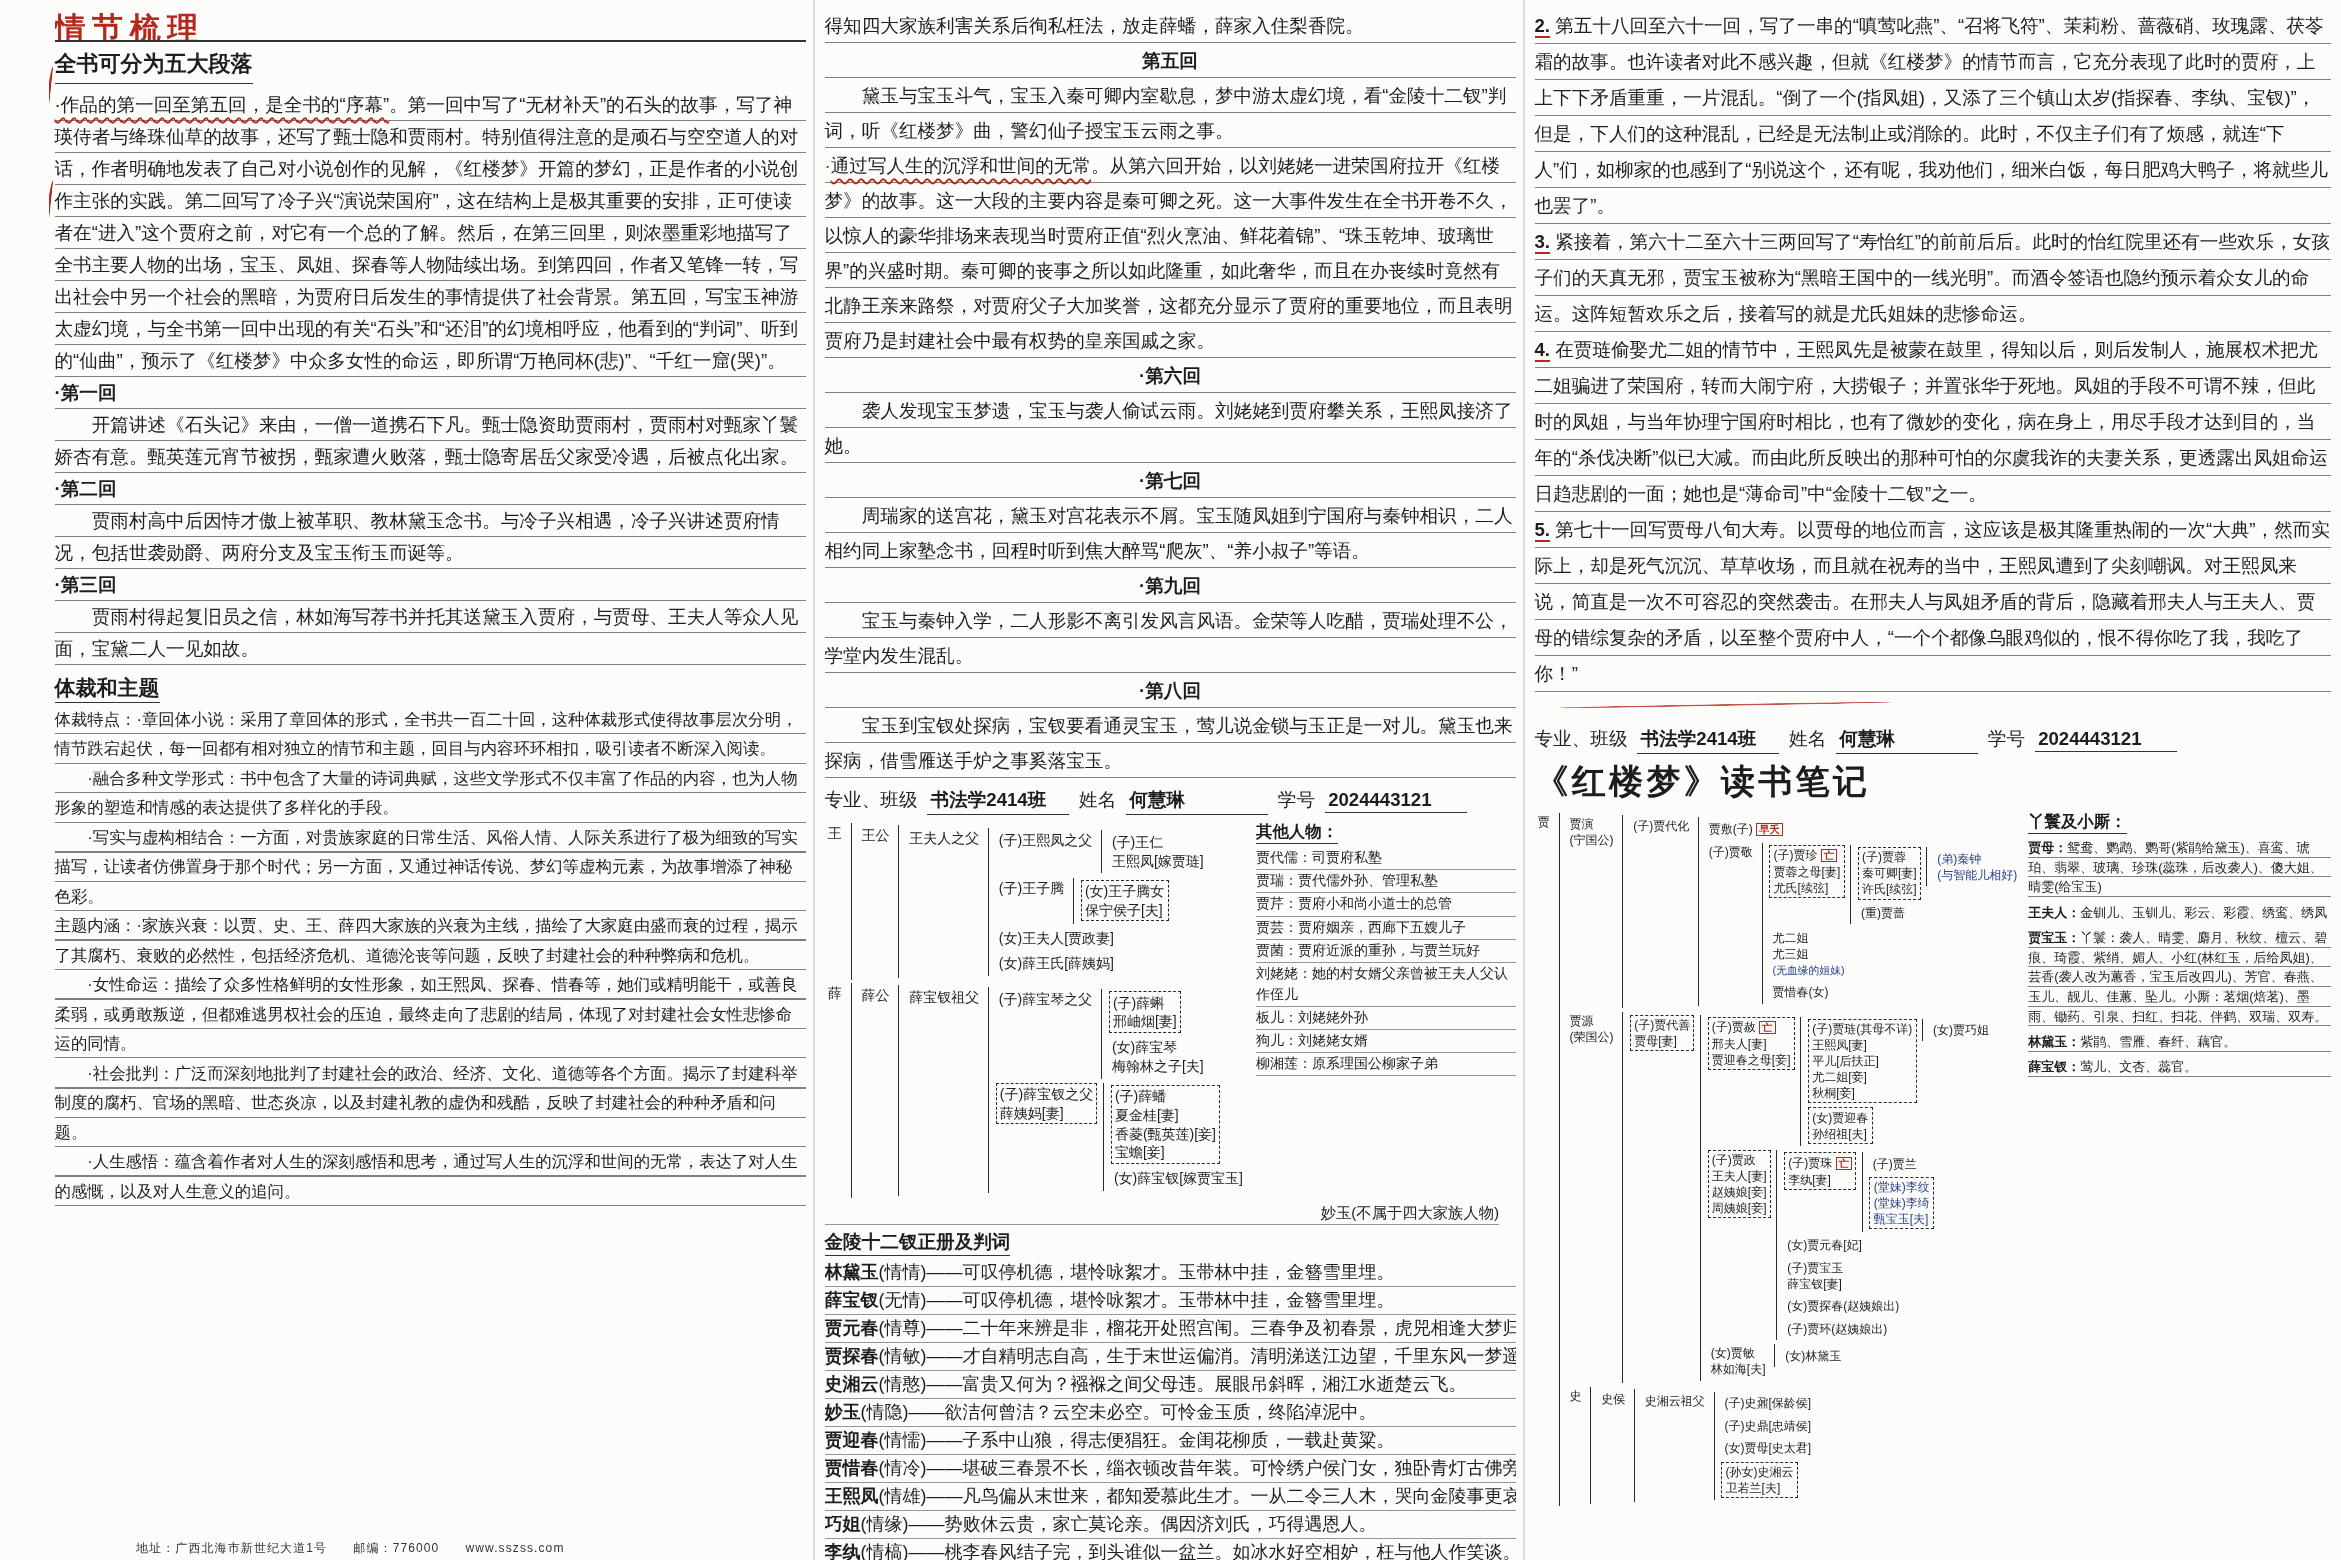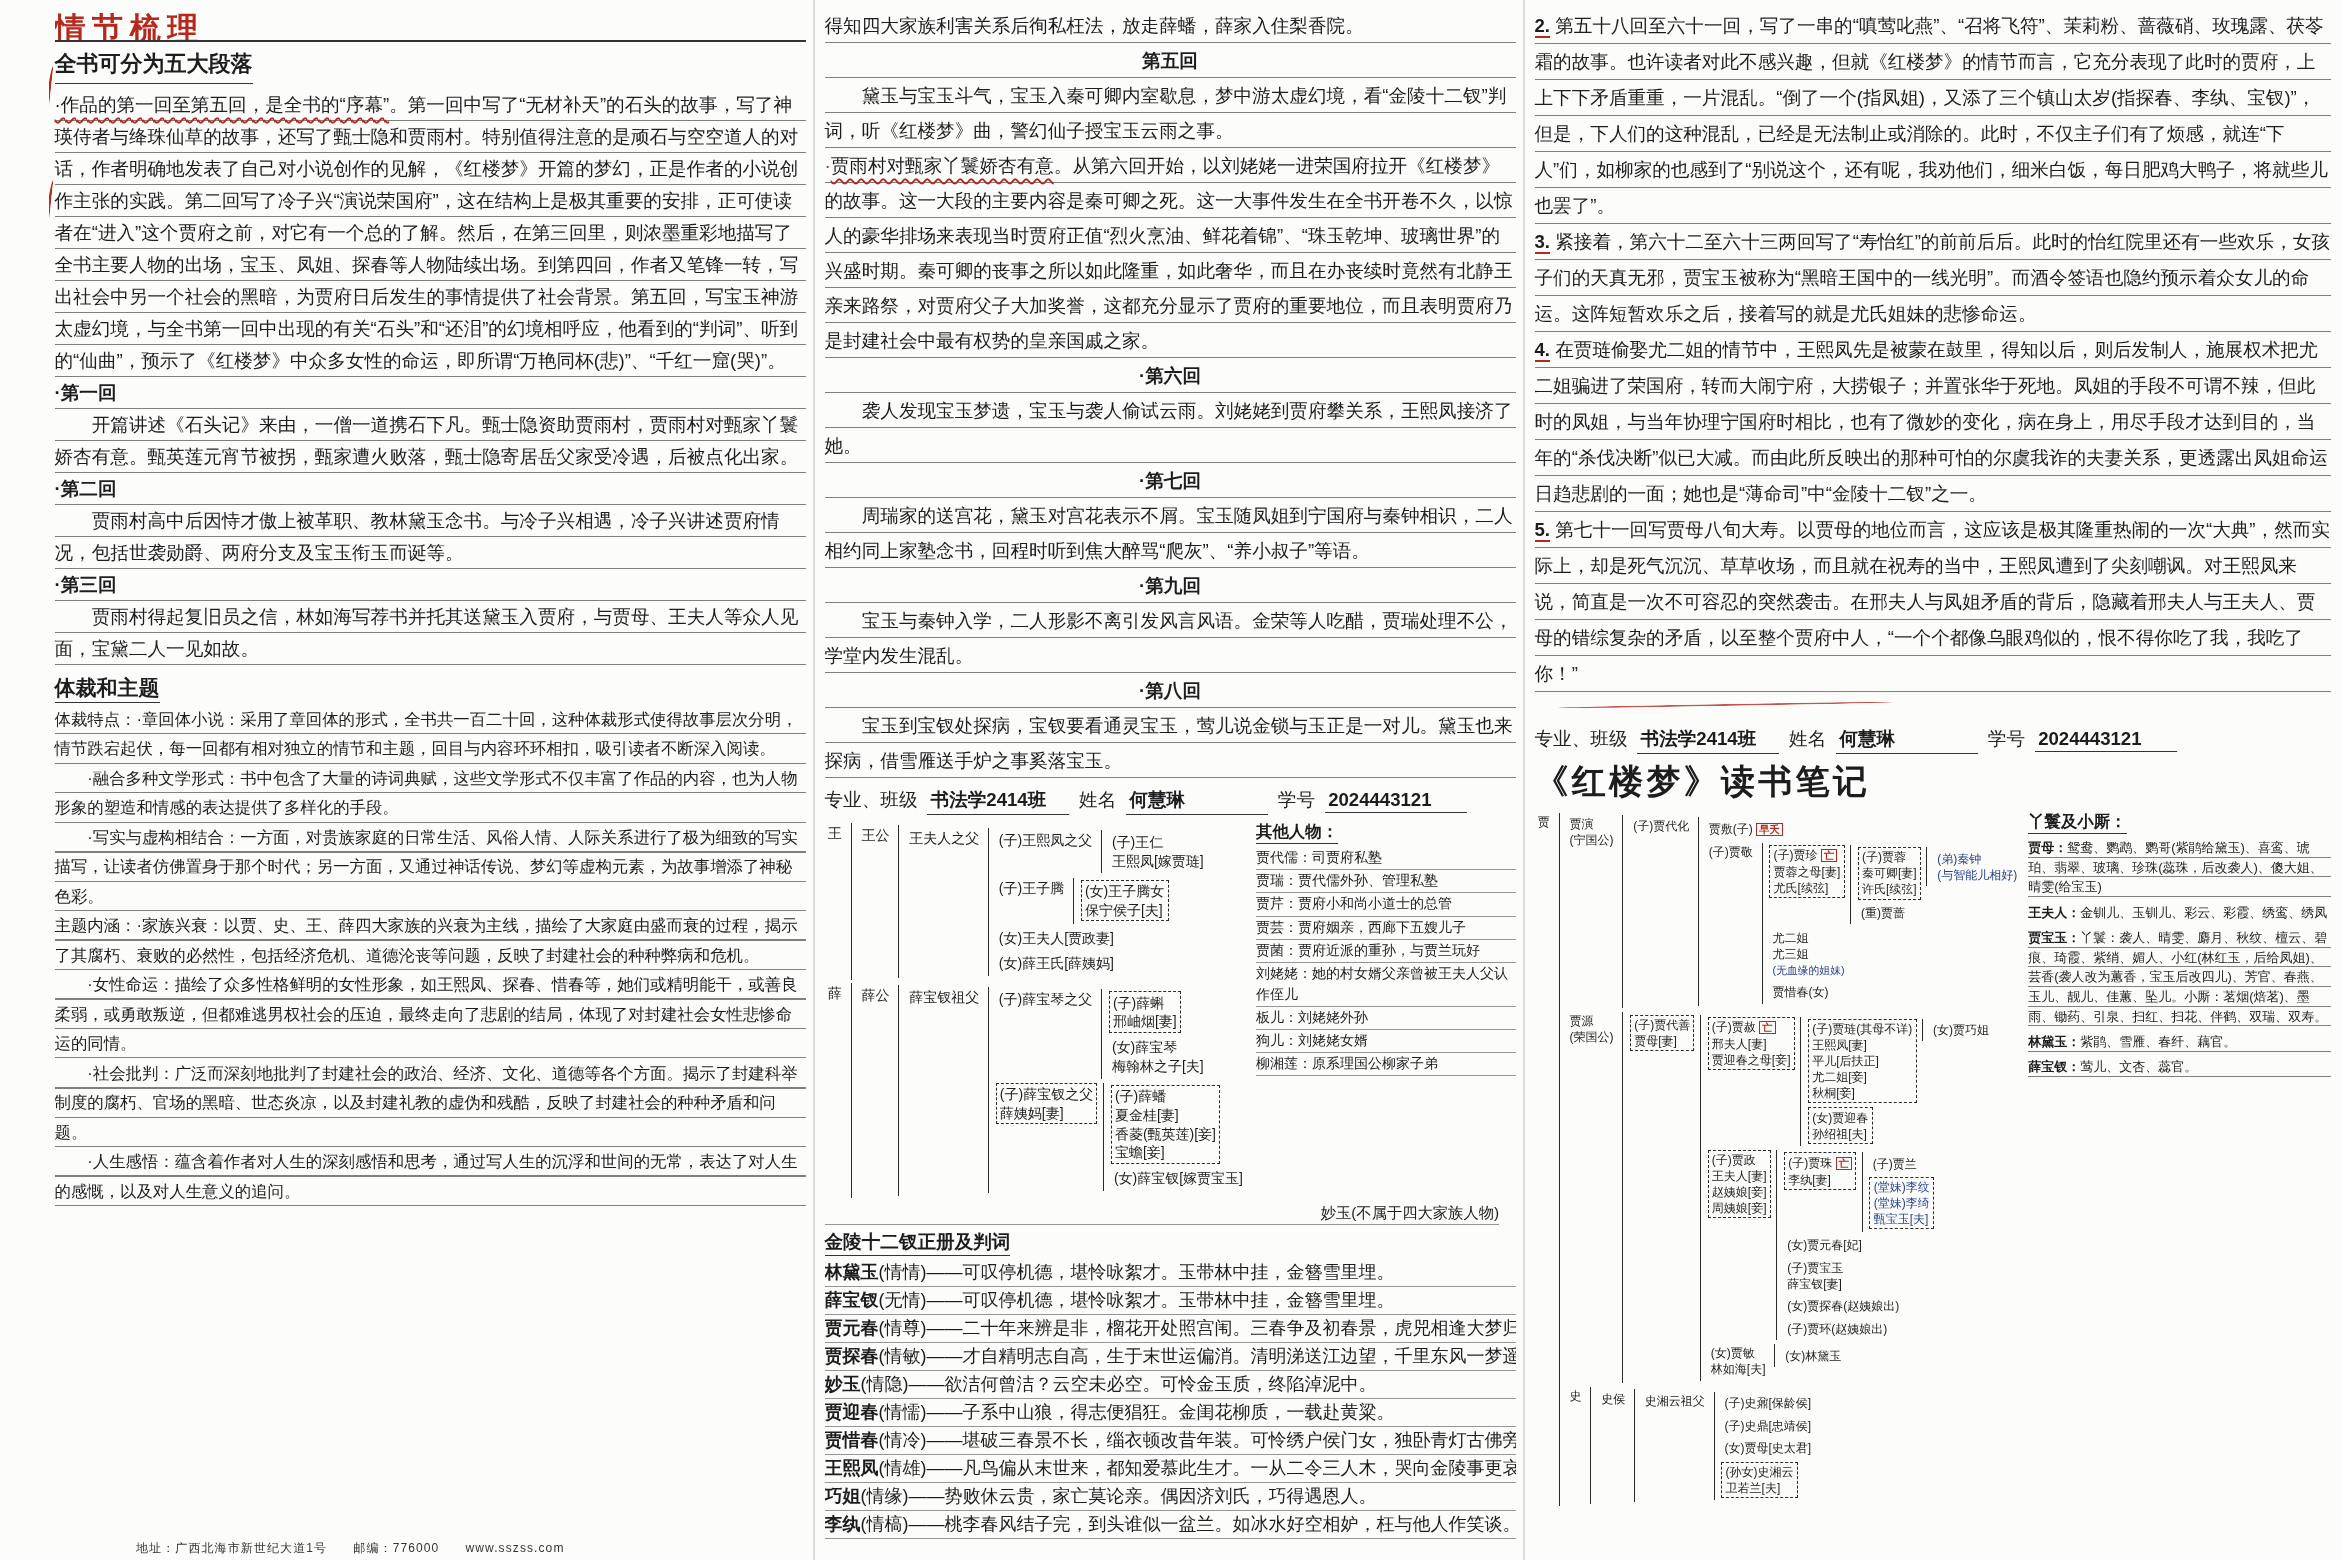--- a/index.html
+++ b/index.html
@@ -99,21 +99,21 @@
         <p class="genre-item lined" style="--lh:29.5px">　　·社会批判：广泛而深刻地批判了封建社会的政治、经济、文化、道德等各个方面。揭示了封建科举制度的腐朽、官场的黑暗、世态炎凉，以及封建礼教的虚伪和残酷，反映了封建社会的种种矛盾和问题。</p>
         <p class="genre-item lined" style="--lh:29.5px">　　·人生感悟：蕴含着作者对人生的深刻感悟和思考，通过写人生的沉浮和世间的无常，表达了对人生的感慨，以及对人生意义的追问。</p>
       </div>
     <div class="footer">地址：广西北海市新世纪大道1号　　邮编：776000　　www.sszss.com</div>
   </div>
 
   <div class="col col2">
     <p class="para p2text lined" style="--lh:35px">得知四大家族利害关系后徇私枉法，放走薛蟠，薛家入住梨香院。</p>
     <div class="p2head lined" style="--lh:35px">第五回</div>
     <p class="para p2text lined" style="--lh:35px">　　黛玉与宝玉斗气，宝玉入秦可卿内室歇息，梦中游太虚幻境，看“金陵十二钗”判词，听《红楼梦》曲，警幻仙子授宝玉云雨之事。</p>
-    <p class="para p2text lined" style="--lh:35px"><span class="red">·</span><span class="wavy">贾雨村对甄家丫鬟娇杏有意</span><span>。从第六回开始，以刘姥姥一进荣国府拉开《红楼梦》的故事。这一大段的主要内容是秦可卿之死。这一大事件发生在全书开卷不久，以惊人的豪华排场来表现当时贾府正值“烈火烹油、鲜花着锦”、“珠玉乾坤、玻璃世界”的兴盛时期。秦可卿的丧事之所以如此隆重，如此奢华，而且在办丧续时竟然有北静王亲来路祭，对贾府父子大加奖誉，这都充分显示了贾府的重要地位，而且表明贾府乃是封建社会中最有权势的皇亲国戚之家。</span></p>
+    <p class="para p2text lined" style="--lh:35px"><span class="red">·</span><span class="wavy">通过写人生的沉浮和世间的无常</span><span>。从第六回开始，以刘姥姥一进荣国府拉开《红楼梦》的故事。这一大段的主要内容是秦可卿之死。这一大事件发生在全书开卷不久，以惊人的豪华排场来表现当时贾府正值“烈火烹油、鲜花着锦”、“珠玉乾坤、玻璃世界”的兴盛时期。秦可卿的丧事之所以如此隆重，如此奢华，而且在办丧续时竟然有北静王亲来路祭，对贾府父子大加奖誉，这都充分显示了贾府的重要地位，而且表明贾府乃是封建社会中最有权势的皇亲国戚之家。</span></p>
     <div>
         <div>
         <div class="p2head lined" style="--lh:35px">·第六回</div>
         <div class="para p2text lined" style="--lh:35px">　　袭人发现宝玉梦遗，宝玉与袭人偷试云雨。刘姥姥到贾府攀关系，王熙凤接济了她。</div>
       </div>
         <div>
         <div class="p2head lined" style="--lh:35px">·第七回</div>
         <div class="para p2text lined" style="--lh:35px">　　周瑞家的送宫花，黛玉对宫花表示不屑。宝玉随凤姐到宁国府与秦钟相识，二人相约同上家塾念书，回程时听到焦大醉骂“爬灰”、“养小叔子”等语。</div>
       </div>
         <div>
@@ -273,20 +273,21 @@
           </div>
       </div>
     </div>
     <div class="miaoyu">妙玉(不属于四大家族人物)</div>
     <div class="judg-title">金陵十二钗正册及判词</div>
     <div>
         <div class="judg-row"><span class="judg-name">林黛玉</span><span>(情情)</span><span>——可叹停机德，堪怜咏絮才。玉带林中挂，金簪雪里埋。</span></div>
         <div class="judg-row"><span class="judg-name">薛宝钗</span><span>(无情)</span><span>——可叹停机德，堪怜咏絮才。玉带林中挂，金簪雪里埋。</span></div>
         <div class="judg-row"><span class="judg-name">贾元春</span><span>(情尊)</span><span>——二十年来辨是非，榴花开处照宫闱。三春争及初春景，虎兕相逢大梦归。</span></div>
         <div class="judg-row"><span class="judg-name">贾探春</span><span>(情敏)</span><span>——才自精明志自高，生于末世运偏消。清明涕送江边望，千里东风一梦遥。</span></div>
+        <div class="judg-row"><span class="judg-name">史湘云</span><span>(情憨)</span><span>——富贵又何为？襁褓之间父母违。展眼吊斜晖，湘江水逝楚云飞。</span></div>
         <div class="judg-row"><span class="judg-name">妙玉</span><span>(情隐)</span><span>——欲洁何曾洁？云空未必空。可怜金玉质，终陷淖泥中。</span></div>
         <div class="judg-row"><span class="judg-name">贾迎春</span><span>(情懦)</span><span>——子系中山狼，得志便猖狂。金闺花柳质，一载赴黄粱。</span></div>
         <div class="judg-row"><span class="judg-name">贾惜春</span><span>(情冷)</span><span>——堪破三春景不长，缁衣顿改昔年装。可怜绣户侯门女，独卧青灯古佛旁。</span></div>
         <div class="judg-row"><span class="judg-name">王熙凤</span><span>(情雄)</span><span>——凡鸟偏从末世来，都知爱慕此生才。一从二令三人木，哭向金陵事更哀。</span></div>
         <div class="judg-row"><span class="judg-name">巧姐</span><span>(情缘)</span><span>——势败休云贵，家亡莫论亲。偶因济刘氏，巧得遇恩人。</span></div>
         <div class="judg-row"><span class="judg-name">李纨</span><span>(情槁)</span><span>——桃李春风结子完，到头谁似一盆兰。如冰水好空相妒，枉与他人作笑谈。</span></div>
       </div>
   </div>
 
   <div class="col col3">

